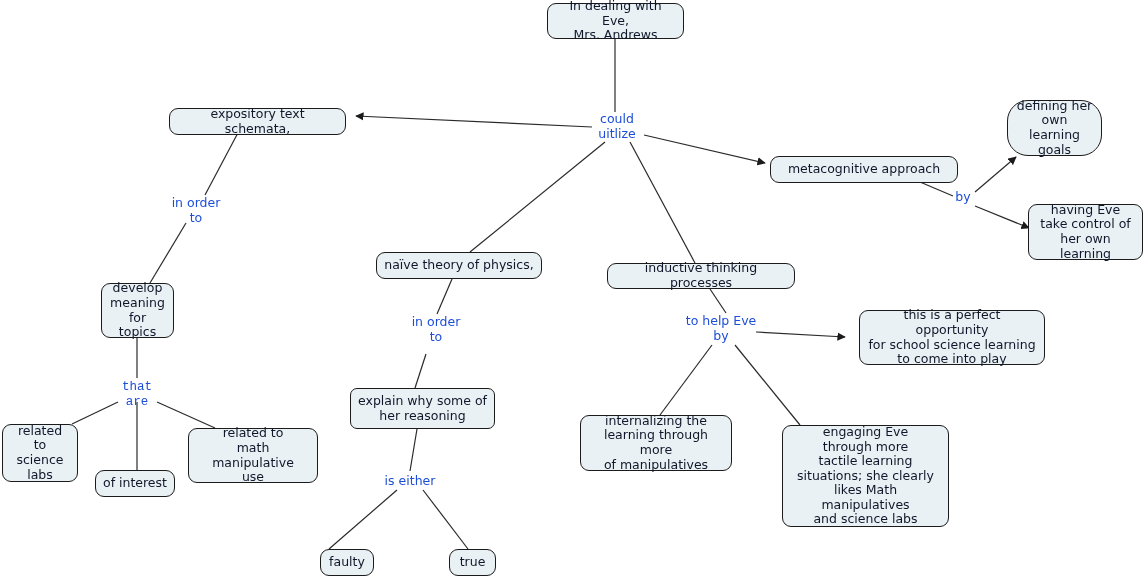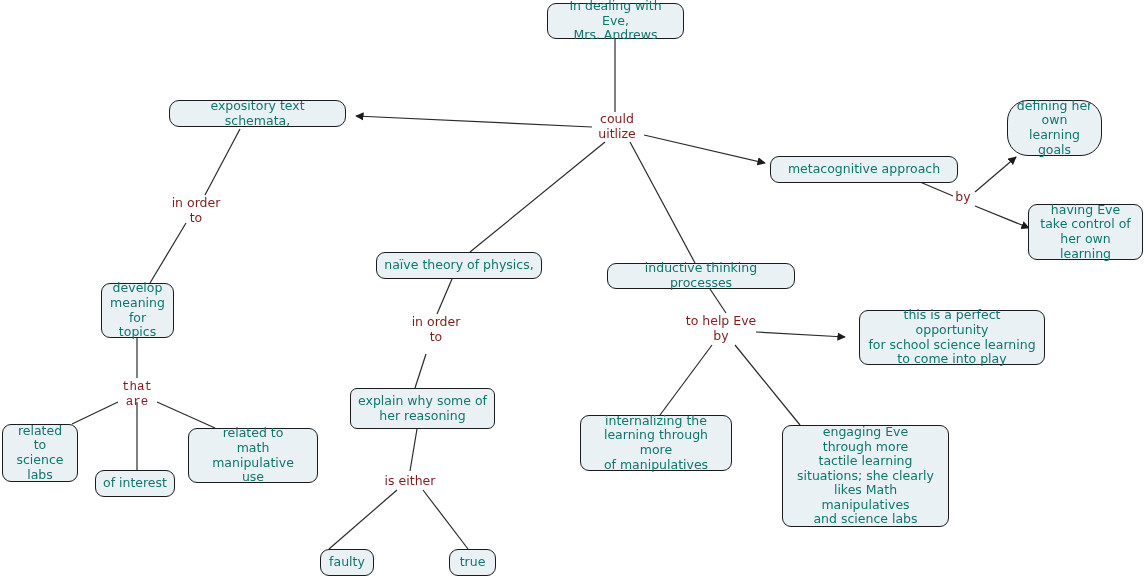--- a/index.html
+++ b/index.html
@@ -23,33 +23,33 @@
     top: 0;
     width: 1147px;
     height: 585px;
   }
   .node {
     position: absolute;
     box-sizing: border-box;
     background: #eaf1f4;
     border: 1.2px solid #1b1b1b;
     border-radius: 9px;
-    color: #0f766e;
+    color: #0f172a;
     font-size: 12.5px;
     line-height: 14.6px;
     text-align: center;
     display: flex;
     align-items: center;
     justify-content: center;
     padding: 10px 7px;
     white-space: pre-line;
   }
   .edge-label {
     position: absolute;
-    color: #7f1d1d;
+    color: #1d4ed8;
     font-size: 12.5px;
     line-height: 14.6px;
     text-align: center;
     white-space: pre-line;
     background: transparent;
     transform: translateX(-50%);
   }
 </style>
 </head>
 <body>
@@ -89,21 +89,21 @@
       <line x1="710" y1="289" x2="726" y2="313"></line>
       <line x1="756" y1="332" x2="845" y2="337" marker-end="url(#arrow)"></line>
       <line x1="712" y1="345" x2="660" y2="415"></line>
       <line x1="735" y1="345" x2="800" y2="425"></line>
     </g>
   </svg>
 
   <div class="node" style="left:547px; top:3px; width:137px; height:36px;">In dealing with Eve,
 Mrs. Andrews</div>
 
-  <div class="node" style="left:169px; top:100px; width:177px; height:27px;border-radius:10px;">expository text schemata,</div>
+  <div class="node" style="left:169px; top:108px; width:177px; height:27px;">expository text schemata,</div>
 
   <div class="node" style="left:770px; top:156px; width:188px; height:27px;">metacognitive approach</div>
 
   <div class="node" style="left:1007px; top:100px; width:95px; height:56px;border-radius:21px;">defining her
 own learning
 goals</div>
 
   <div class="node" style="left:1028px; top:204px; width:115px; height:56px;">having Eve
 take control of
 her own learning</div>

